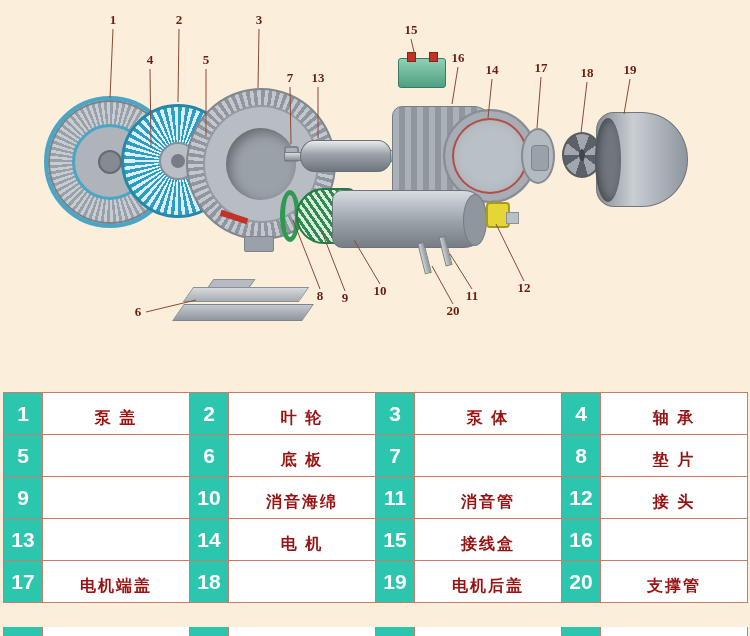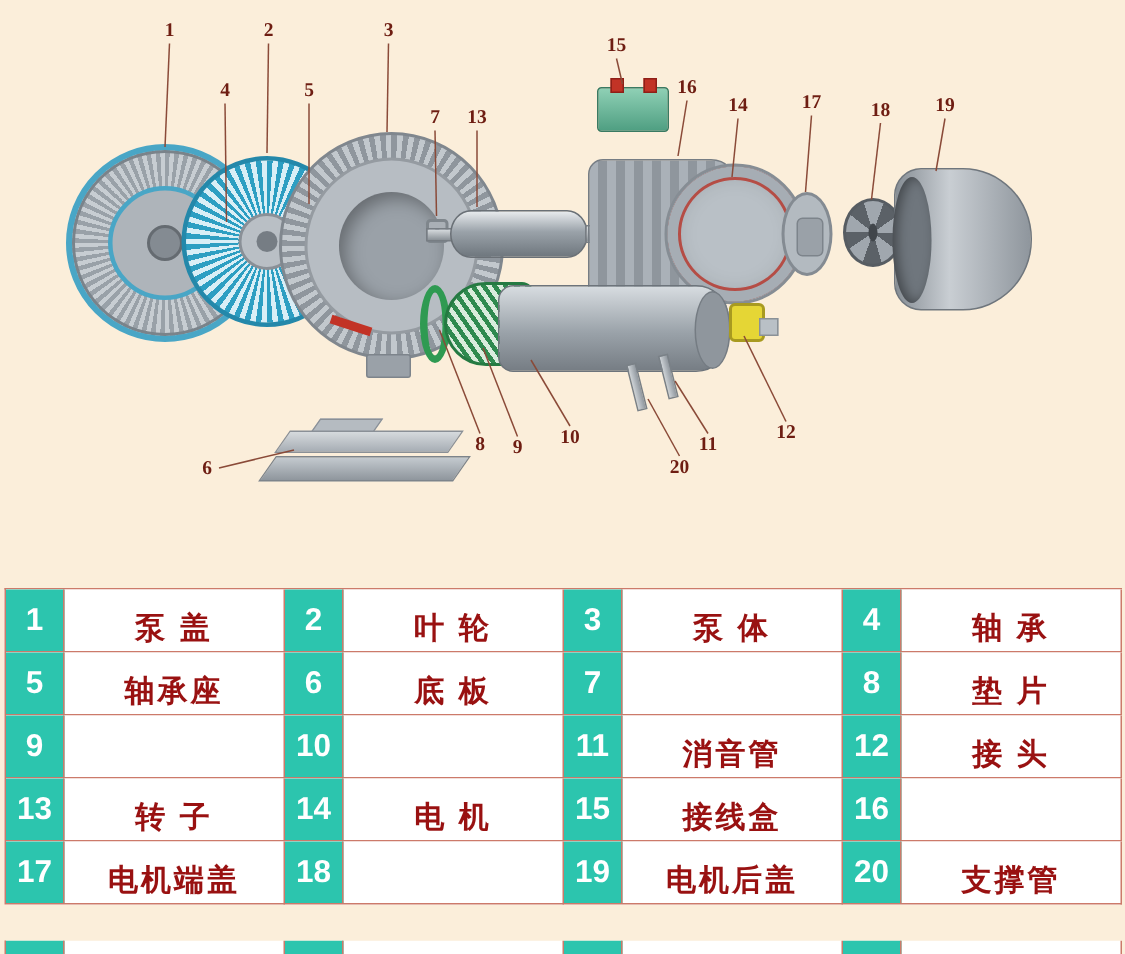--- a/index.html
+++ b/index.html
@@ -119,21 +119,21 @@
   #parts-table{
     position:absolute;left:3px;top:392px;width:744px;
     display:grid;grid-template-columns:repeat(4,1fr);
     border-top:1px solid #cc7a6a;border-left:1px solid #cc7a6a;
     background:#fff;
   }
   .pcell{display:flex;height:41px;border-right:1px solid #cc7a6a;border-bottom:1px solid #cc7a6a;background:#fff;}
   .pnum{width:38px;flex:0 0 38px;background:#2cc5ae;color:#fff;font-weight:bold;font-size:21px;
     display:flex;align-items:center;justify-content:center;border-right:1px solid #cc7a6a;}
   .pname{flex:1;display:flex;align-items:center;justify-content:center;
-    color:#991111;font-weight:bold;font-size:20px;letter-spacing:2px;margin-top:10px;}
+    color:#991111;font-weight:bold;font-size:16px;letter-spacing:2px;margin-top:10px;}
 
   
   #partial-row{position:absolute;left:3px;top:627px;width:744px;height:9px;overflow:hidden;
     display:grid;grid-template-columns:repeat(4,1fr);border-left:1px solid #cc7a6a;}
   #partial-row .pcell{height:40px;}
 </style>
 </head>
 <body>
 
 <div id="diagram">
@@ -264,50 +264,49 @@
   <div class="pcell">
       <div class="pnum">3</div>
       <div class="pname">泵 体</div>
     </div>
   <div class="pcell">
       <div class="pnum">4</div>
       <div class="pname">轴 承</div>
     </div>
   <div class="pcell">
       <div class="pnum">5</div>
-      <div class="pname">轴承座</div>
     </div>
   <div class="pcell">
       <div class="pnum">6</div>
       <div class="pname">底 板</div>
     </div>
   <div class="pcell">
       <div class="pnum">7</div>
     </div>
   <div class="pcell">
       <div class="pnum">8</div>
       <div class="pname">垫 片</div>
     </div>
   <div class="pcell">
       <div class="pnum">9</div>
     </div>
   <div class="pcell">
       <div class="pnum">10</div>
+      <div class="pname">消音海绵</div>
     </div>
   <div class="pcell">
       <div class="pnum">11</div>
       <div class="pname">消音管</div>
     </div>
   <div class="pcell">
       <div class="pnum">12</div>
       <div class="pname">接 头</div>
     </div>
   <div class="pcell">
       <div class="pnum">13</div>
-      <div class="pname">转 子</div>
     </div>
   <div class="pcell">
       <div class="pnum">14</div>
       <div class="pname">电 机</div>
     </div>
   <div class="pcell">
       <div class="pnum">15</div>
       <div class="pname">接线盒</div>
     </div>
   <div class="pcell">

